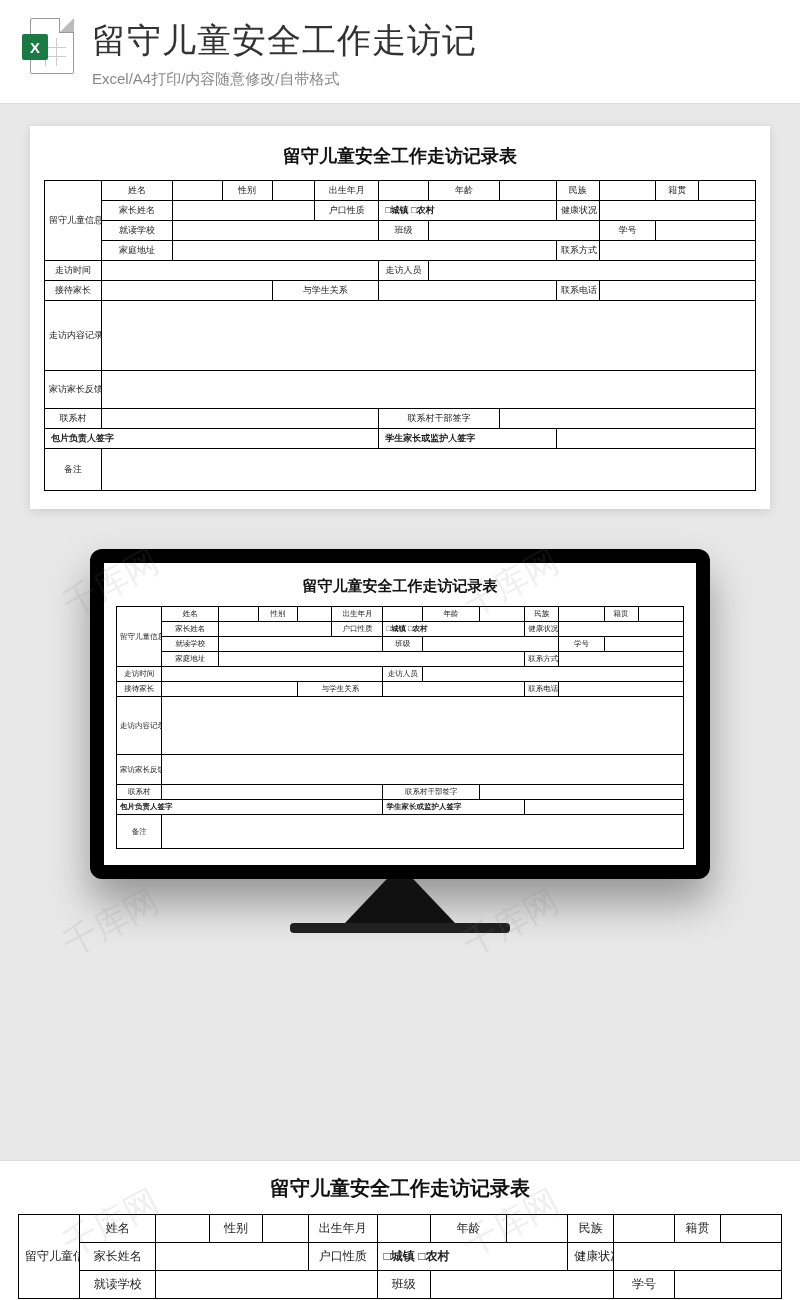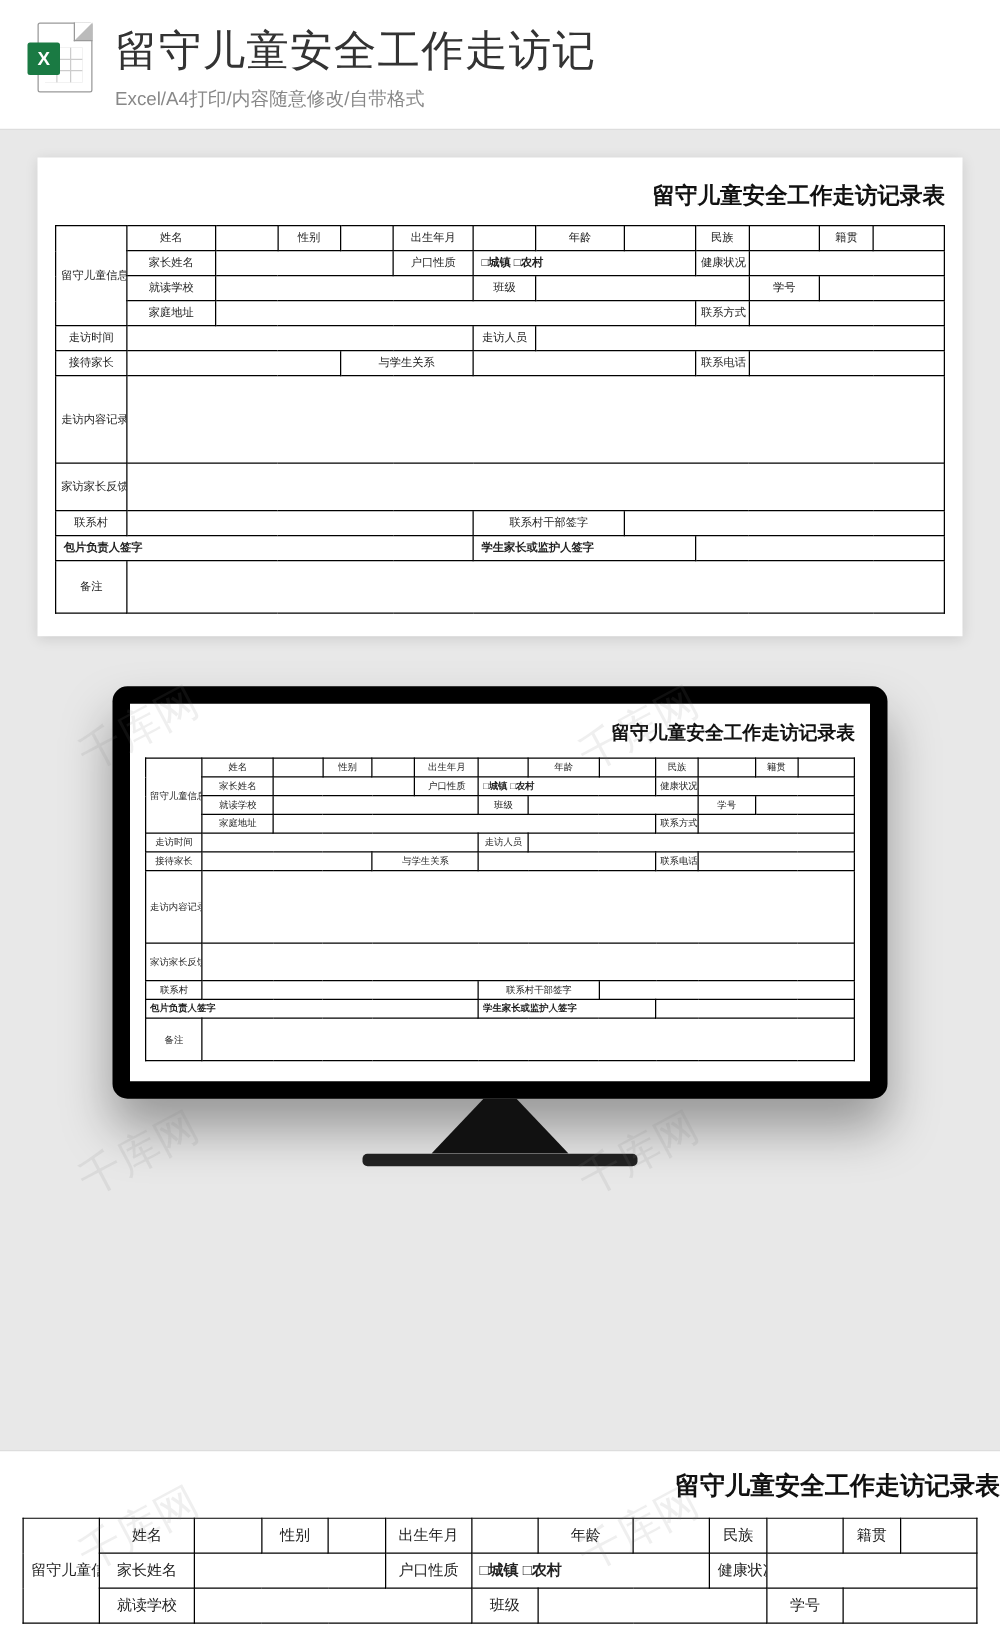--- a/index.html
+++ b/index.html
@@ -84,21 +84,21 @@
   }
 
   .sheet {
     background: #fff;
     width: 100%;
     box-shadow: 0 2px 10px rgba(0,0,0,.12);
     padding: 12px 14px 18px 14px;
   }
 
   .form-title {
-    text-align: right;
+    text-align: center;
     font-size: 18px;
     font-weight: 700;
     color: #111;
     margin: 6px 0 12px 0;
   }
 
   table.form {
     border-collapse: collapse;
     width: 100%;
     table-layout: fixed;

